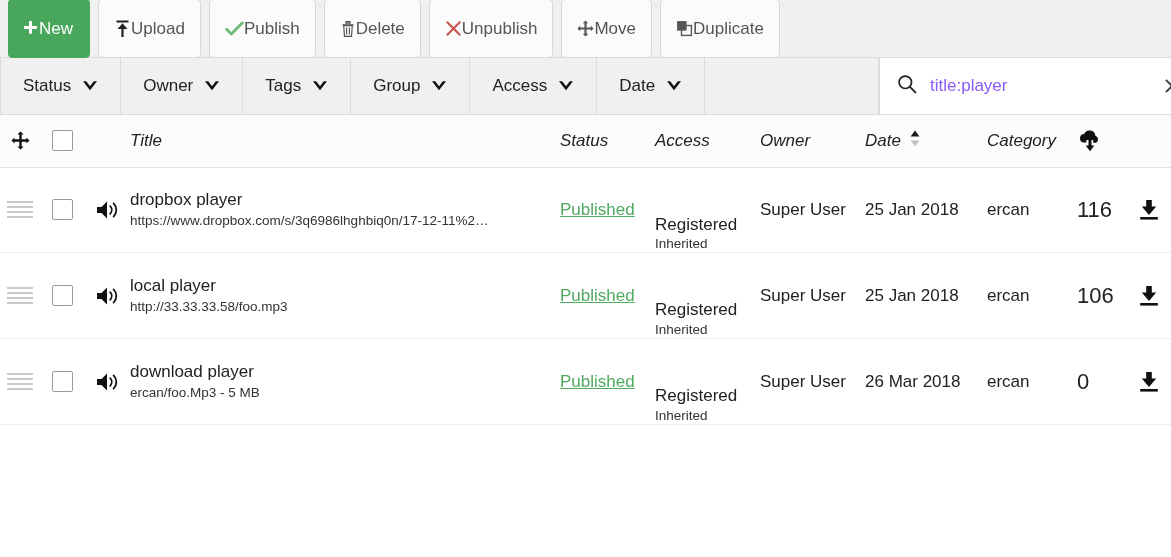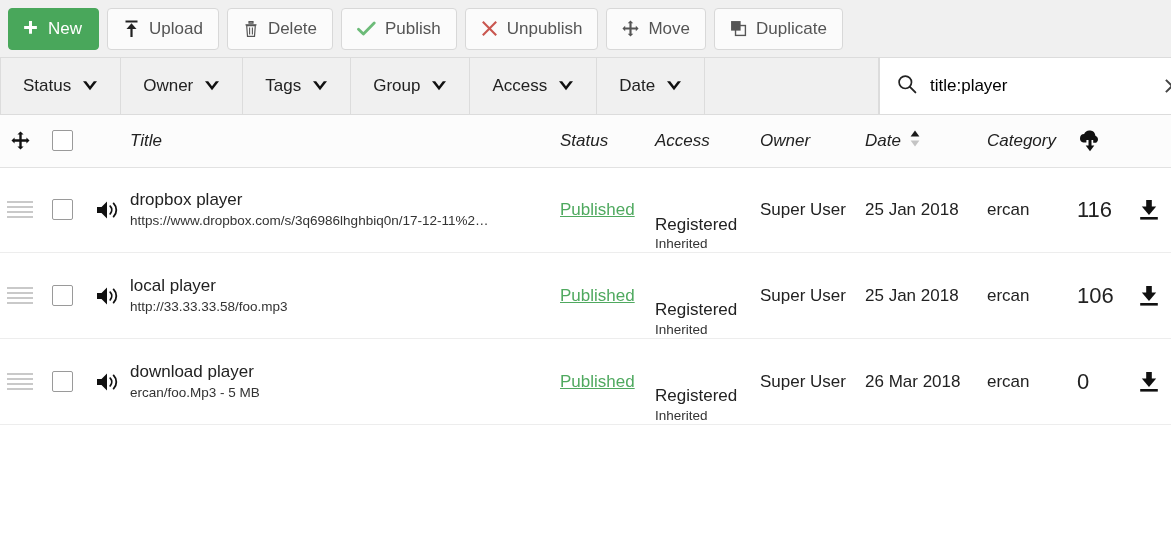--- a/index.html
+++ b/index.html
@@ -15,24 +15,24 @@
   .toolbar {
     height: 58px;
     background: #f0f0f0;
     border-bottom: 1px solid #dcdcdc;
     display: flex;
     align-items: center;
     padding: 0 8px;
     gap: 8px;
   }
   .btn {
-    height: 42px;
+    height: 59px;
     display: flex;
     align-items: center;
-    gap: 9px;
+    gap: 0;
     padding: 0 15px;
     background: #fbfbfb;
     border: 1px solid #d8d8d8;
     border-radius: 4px;
     font-size: 17px;
     color: #555555;
     cursor: pointer;
     white-space: nowrap;
   }
   .btn.primary {
@@ -75,21 +75,21 @@
     gap: 13px;
     padding: 0 16px 0 17px;
     border-left: 1px solid #dcdcdc;
   }
   .search-input {
     flex: 1 1 auto;
     border: 0;
     outline: none;
     font-family: "Liberation Sans", sans-serif;
     font-size: 17px;
-    color: #000000;
+    color: #8b5cf6;
     background: transparent;
   }
   .search-clear { cursor: pointer; display: flex; align-items: center; }
 
   
   table { width: 100%; border-collapse: collapse; table-layout: fixed; }
   thead th {
     height: 52px;
     background: #fcfcfc;
     border-bottom: 1px solid #e2e2e2;
@@ -171,37 +171,37 @@
         <rect x="2" y="0.5" width="12" height="2" fill="#222"></rect>
         <rect x="6.9" y="5" width="2.2" height="12" fill="#222"></rect>
         <path d="M8 3.2 13 9H3z" fill="#222"></path>
       </svg>
     </span>
     <span>Upload</span>
   </div>
 
   <div class="btn">
     <span class="ic">
+      <svg width="19" height="16" viewBox="0 0 19 16">
+          <path d="M1.5 8.2 6.4 13 17.2 2" fill="none" stroke="#6cbb78" stroke-width="2.8" stroke-linecap="round" stroke-linejoin="round"></path>
+        </svg>
+    </span>
+    <span>Publish</span>
+  </div>
+
+  <div class="btn">
+    <span class="ic">
       <svg width="16" height="18" viewBox="0 0 16 18">
         <path d="M2.5 4.2h11v1.3h-11z" fill="#555"></path>
         <path d="M6 1.6h4v1.6H6z" fill="none" stroke="#555" stroke-width="1.2"></path>
         <path d="M3.7 5.7h8.6l-.8 10.6H4.5z" fill="none" stroke="#555" stroke-width="1.2"></path>
         <path d="M6.6 7.6v7M9.4 7.6v7" stroke="#555" stroke-width="1.1"></path>
       </svg>
     </span>
     <span>Delete</span>
-  </div>
-
-  <div class="btn">
-    <span class="ic">
-      <svg width="19" height="16" viewBox="0 0 19 16">
-          <path d="M1.5 8.2 6.4 13 17.2 2" fill="none" stroke="#6cbb78" stroke-width="2.8" stroke-linecap="round" stroke-linejoin="round"></path>
-        </svg>
-    </span>
-    <span>Publish</span>
   </div>
 
   <div class="btn">
     <span class="ic">
       <svg width="17" height="17" viewBox="0 0 16 16">
           <path d="M2.4 1 8 6.6 13.6 1 15 2.4 9.4 8l5.6 5.6-1.4 1.4L8 9.4 2.4 15 1 13.6 6.6 8 1 2.4z" fill="#c9564f"></path>
         </svg>
     </span>
     <span>Unpublish</span>
   </div>

